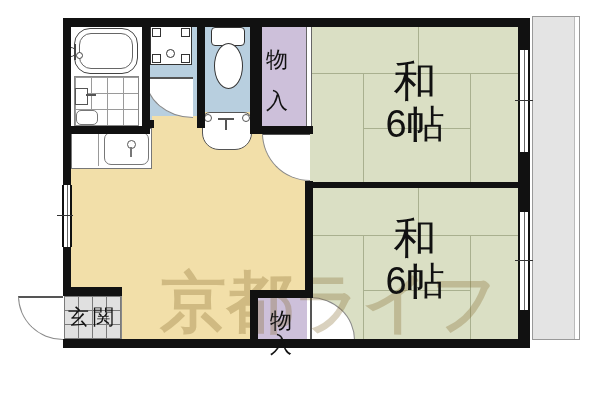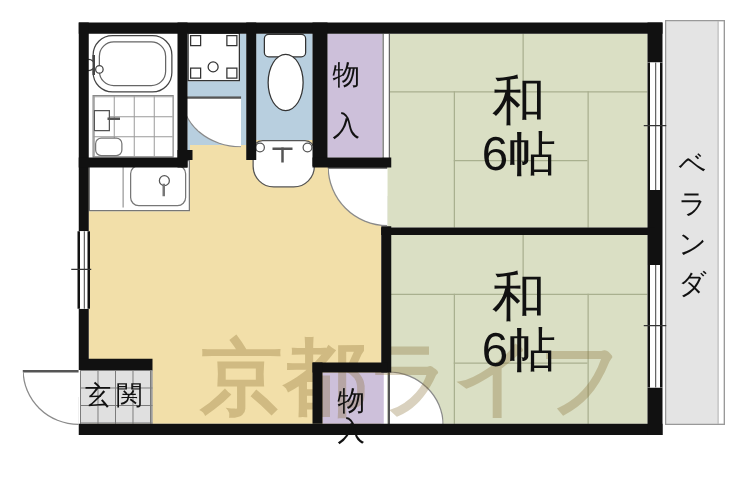--- a/index.html
+++ b/index.html
@@ -157,15 +157,14 @@
     <span class="l1" style="font-size:43px;">和</span>
     <span class="l1" style="font-size:38px;">6帖</span>
   </div>
   <div class="lbl" style="left:335px;top:215px;width:160px;">
     <span class="l1" style="font-size:43px;">和</span>
     <span class="l1" style="font-size:38px;">6帖</span>
   </div>
   <div class="lbl vert" style="left:264px;top:40px;font-size:22px;">物入</div>
   <div class="lbl" style="left:258px;top:309px;width:49px;font-size:22px;letter-spacing:3px;">物入</div>
   <div class="lbl" style="left:66px;top:306px;width:54px;font-size:21px;letter-spacing:4px;">玄関</div>
-  <div class="lbl vert" style="left:541px;top:115px;font-size:22px;line-height:1.45;">ベランダ</div>
 
 </div>
 
 </body></html>

